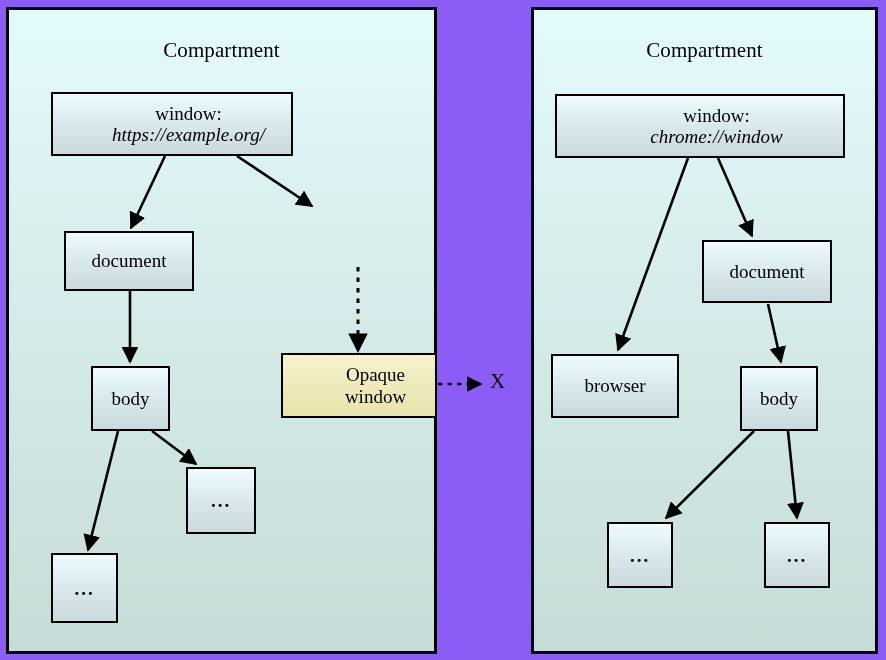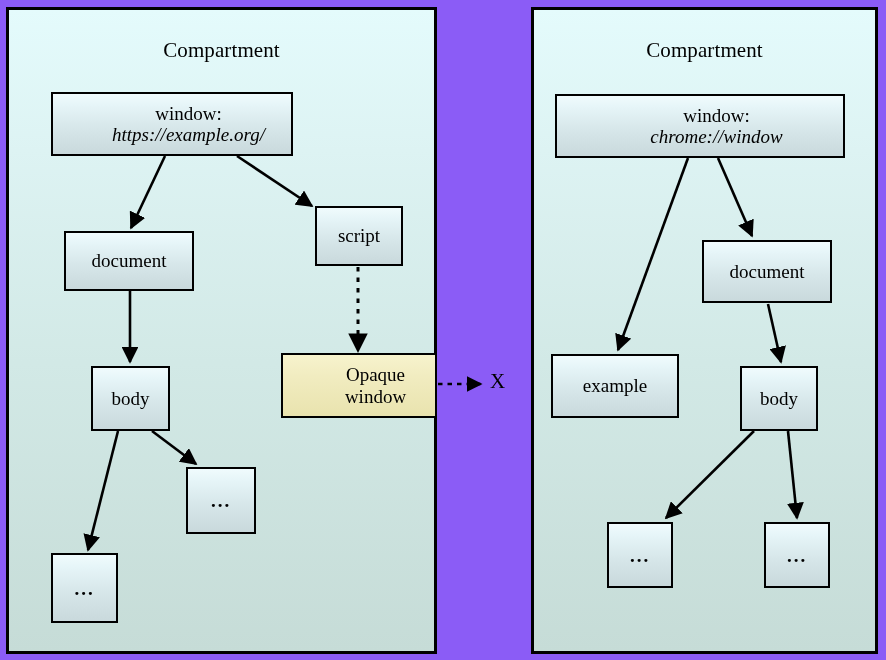--- a/index.html
+++ b/index.html
@@ -128,23 +128,20 @@
     <span class="stack">
       <span>window:</span><br>
       <span class="line2">https://example.org/</span>
     </span>
   </div>
 
   <div class="node" style="left:64px; top:231px; width:130px; height:60px;">
     <span>document</span>
   </div>
 
-  <div class="node" style="left:315px; top:206px; width:88px; height:60px;">
-    <span>script</span>
-  </div>
 
   <div class="node" style="left:91px; top:366px; width:79px; height:65px;">
     <span>body</span>
   </div>
 
   <div class="node opaque" style="left:281px; top:353px; width:156px; height:65px;">
     <span class="stack">
       <span>Opaque</span><br>
       <span>window</span>
     </span>
@@ -165,21 +162,21 @@
       <span>window:</span><br>
       <span class="line2">chrome://window</span>
     </span>
   </div>
 
   <div class="node" style="left:702px; top:240px; width:130px; height:63px;">
     <span>document</span>
   </div>
 
   <div class="node" style="left:551px; top:354px; width:128px; height:64px;">
-    <span>example</span>
+    <span>browser</span>
   </div>
 
   <div class="node" style="left:740px; top:366px; width:78px; height:65px;">
     <span>body</span>
   </div>
 
   <div class="node" style="left:607px; top:522px; width:66px; height:66px;">
     <span class="dots">...</span>
   </div>
 

